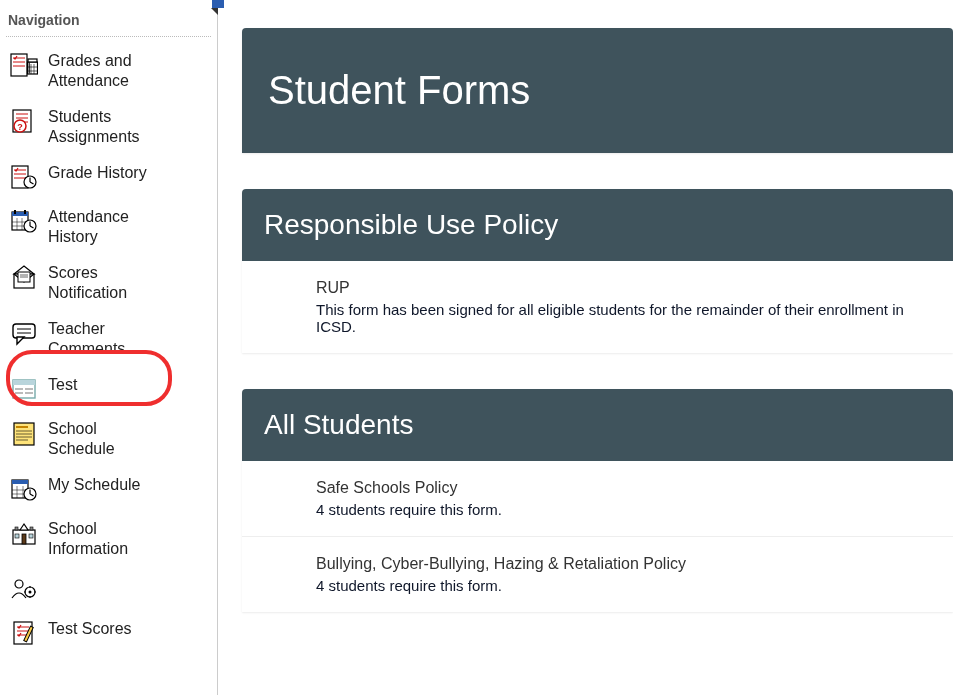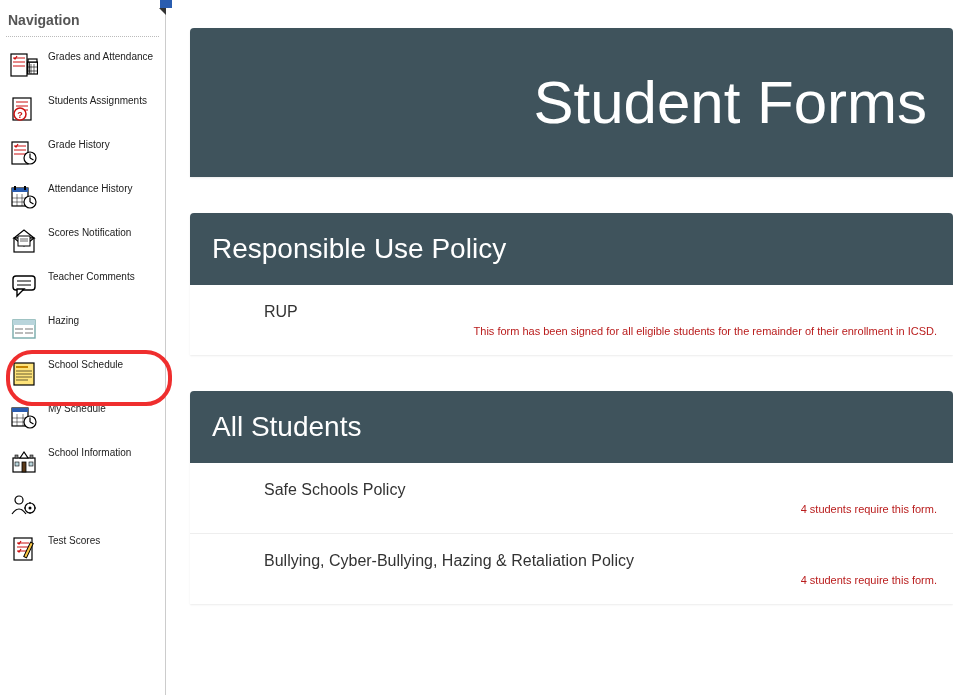--- a/index.html
+++ b/index.html
@@ -7,21 +7,21 @@
     font-family: Arial, Helvetica, sans-serif;
     font-size: 14px;
     color: #333;
     background: #fff;
     width: 953px;
     height: 695px;
     overflow: hidden;
     display: flex;
   }
   .sidebar {
-    width: 166px;
+    width: 218px;
     background: #fff;
     border-right: 1px solid #ccc;
     padding: 8px 6px;
     position: relative;
   }
   .sidebar h2 {
     font-size: 14px;
     font-weight: bold;
     color: #555;
     padding: 4px 2px 8px 2px;
@@ -38,21 +38,21 @@
   }
   .nav-item .icon {
     width: 28px;
     height: 28px;
     flex: 0 0 28px;
     display: flex;
     align-items: center;
     justify-content: center;
   }
   .nav-item .label {
-    font-size: 10px;
+    font-size: 16px;
     color: #222;
     word-wrap: break-word;
     max-width: 118px;
   }
   .highlight-ring {
     position: absolute;
     border: 4px solid #ef2e2e;
     border-radius: 26px;
     top: 350px;
     left: 6px;
@@ -72,24 +72,23 @@
     padding: 28px 0 0 24px;
     overflow: hidden;
   }
   .panel-header {
     background: #3f535c;
     color: #fff;
     padding: 28px 26px;
     font-family: "Helvetica Neue", Arial, sans-serif;
   }
   .panel-header.big {
-    font-size: 60px;
+    font-size: 40px;
     font-weight: 400;
     padding: 40px 26px;
-    text-align: right;
   }
   .panel-header.section {
     font-size: 28px;
     font-weight: 400;
     padding: 20px 22px;
   }
   .panel {
     margin-bottom: 36px;
     border-top-left-radius: 4px;
     border-top-right-radius: 4px;
@@ -102,23 +101,22 @@
     border-bottom: 1px solid #eee;
     background: #fff;
   }
   .form-row:last-child { border-bottom: none; }
   .form-title {
     font-size: 16px;
     color: #333;
     margin-bottom: 4px;
   }
   .form-sub {
-    font-size: 11px;
-    color: #b91c1c;
-    text-align: right;
+    font-size: 15px;
+    color: #0f172a;
   }
   svg { display: block; }
 </style>
 </head>
 <body>
 
 <div class="sidebar">
   <div class="collapse-widget">
     <svg width="14" height="18" viewBox="0 0 14 18">
       <rect x="1" y="0" width="12" height="10" fill="#2a5db0"></rect>
@@ -227,21 +225,21 @@
     <span class="icon">
       <svg width="28" height="26" viewBox="0 0 28 26">
         <rect x="3" y="4" width="22" height="18" fill="#fff" stroke="#7aa" stroke-width="1.4"></rect>
         <rect x="3" y="4" width="22" height="5" fill="#b9d5dc"></rect>
         <rect x="5" y="12" width="8" height="2" fill="#bbb"></rect>
         <rect x="5" y="16" width="8" height="2" fill="#bbb"></rect>
         <rect x="15" y="12" width="8" height="2" fill="#bbb"></rect>
         <rect x="15" y="16" width="8" height="2" fill="#bbb"></rect>
       </svg>
     </span>
-    <span class="label">Hazing</span>
+    <span class="label">Test</span>
   </div>
 
   <div class="nav-item">
     <span class="icon">
       <svg width="28" height="26" viewBox="0 0 28 26">
         <rect x="4" y="3" width="20" height="22" fill="#ffe47a" stroke="#000" stroke-width="1.2"></rect>
         <rect x="6" y="6" width="12" height="2" fill="#c48400"></rect>
         <line x1="6" y1="11" x2="22" y2="11" stroke="#000" stroke-width="0.6"></line>
         <line x1="6" y1="14" x2="22" y2="14" stroke="#000" stroke-width="0.6"></line>
         <line x1="6" y1="17" x2="22" y2="17" stroke="#000" stroke-width="0.6"></line>

